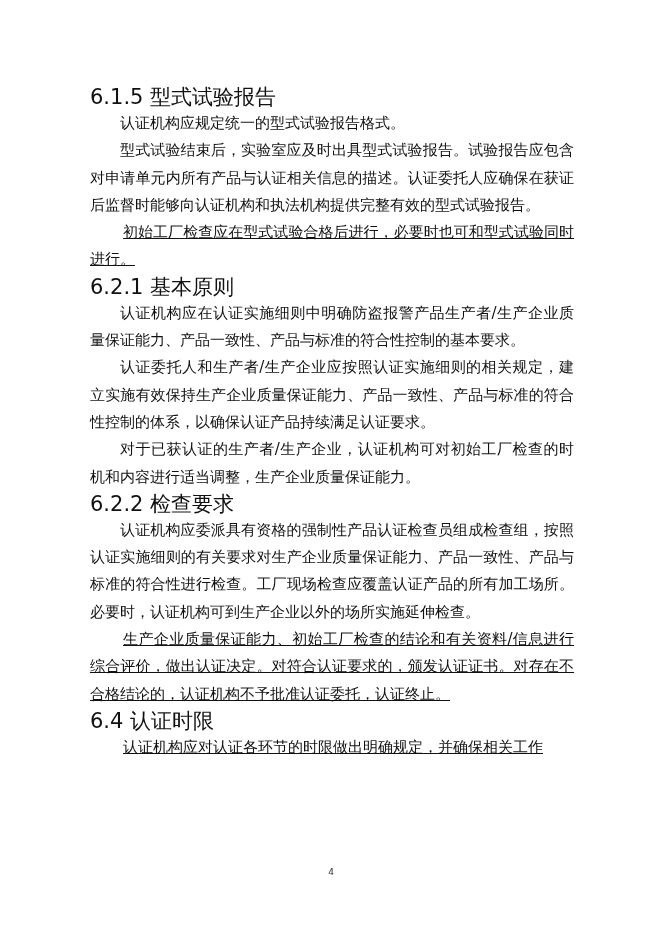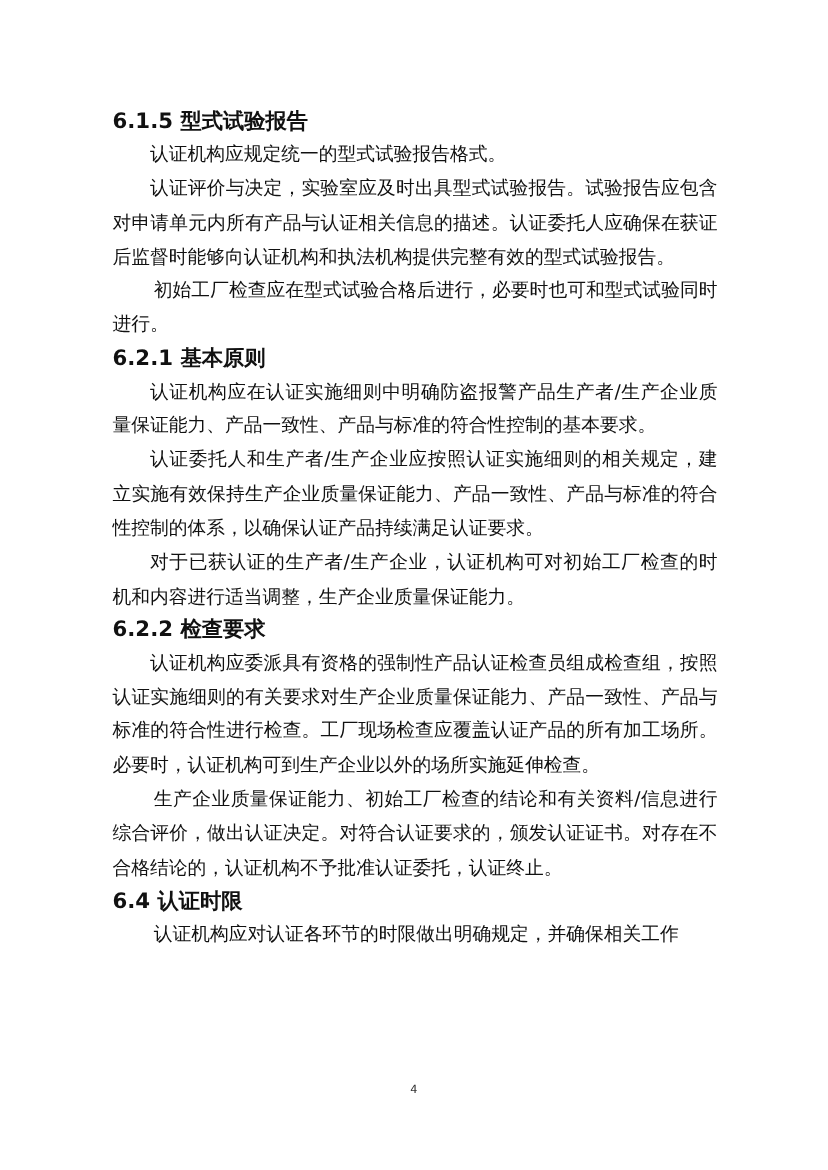--- a/index.html
+++ b/index.html
@@ -4,42 +4,42 @@
 <style>
   html, body { margin: 0; padding: 0; background: #ffffff; }
   body {
     width: 662px; height: 936px; position: relative; overflow: hidden;
     font-family: "DejaVu Sans", "Liberation Sans", sans-serif;
     color: #111111;
   }
   .page { position: absolute; left: 0; top: 0; width: 662px; height: 936px; background: #fff; }
   .content { position: absolute; left: 90px; top: 84px; width: 484px; }
   .h {
-    font-weight: bold; font-size: 17px; line-height: 26px; height: 26px;
+    font-weight: normal; font-size: 21px; line-height: 26px; height: 26px;
     letter-spacing: 0px; white-space: nowrap;
   }
   .p {
     font-size: 15px; line-height: 27.3px; text-align: justify;
     text-indent: 2em; word-break: break-all;
   }
-  .p.indent-extra { text-indent: 2.2em; }
+  .p.indent-extra { text-indent: 2.2em; text-decoration: underline; }
   .page-number {
     position: absolute; left: 0; width: 662px; top: 867px;
     text-align: center; font-size: 9px; color: #333;
   }
 </style>
 </head>
 <body>
 
 <div class="page">
   <div class="content">
 
     <div class="h">6.1.5 型式试验报告</div>
     <div class="p">认证机构应规定统一的型式试验报告格式。</div>
-    <div class="p">认证评价与决定，实验室应及时出具型式试验报告。试验报告应包含对申请单元内所有产品与认证相关信息的描述。认证委托人应确保在获证后监督时能够向认证机构和执法机构提供完整有效的型式试验报告。</div>
+    <div class="p">型式试验结束后，实验室应及时出具型式试验报告。试验报告应包含对申请单元内所有产品与认证相关信息的描述。认证委托人应确保在获证后监督时能够向认证机构和执法机构提供完整有效的型式试验报告。</div>
 
     <div class="p indent-extra">初始工厂检查应在型式试验合格后进行，必要时也可和型式试验同时进行。</div>
 
     <div class="h">6.2.1 基本原则</div>
     <div class="p">认证机构应在认证实施细则中明确防盗报警产品生产者/生产企业质量保证能力、产品一致性、产品与标准的符合性控制的基本要求。</div>
     <div class="p">认证委托人和生产者/生产企业应按照认证实施细则的相关规定，建立实施有效保持生产企业质量保证能力、产品一致性、产品与标准的符合性控制的体系，以确保认证产品持续满足认证要求。</div>
     <div class="p">对于已获认证的生产者/生产企业，认证机构可对初始工厂检查的时机和内容进行适当调整，生产企业质量保证能力。</div>
 
     <div class="h">6.2.2 检查要求</div>
     <div class="p">认证机构应委派具有资格的强制性产品认证检查员组成检查组，按照认证实施细则的有关要求对生产企业质量保证能力、产品一致性、产品与标准的符合性进行检查。工厂现场检查应覆盖认证产品的所有加工场所。必要时，认证机构可到生产企业以外的场所实施延伸检查。</div>

